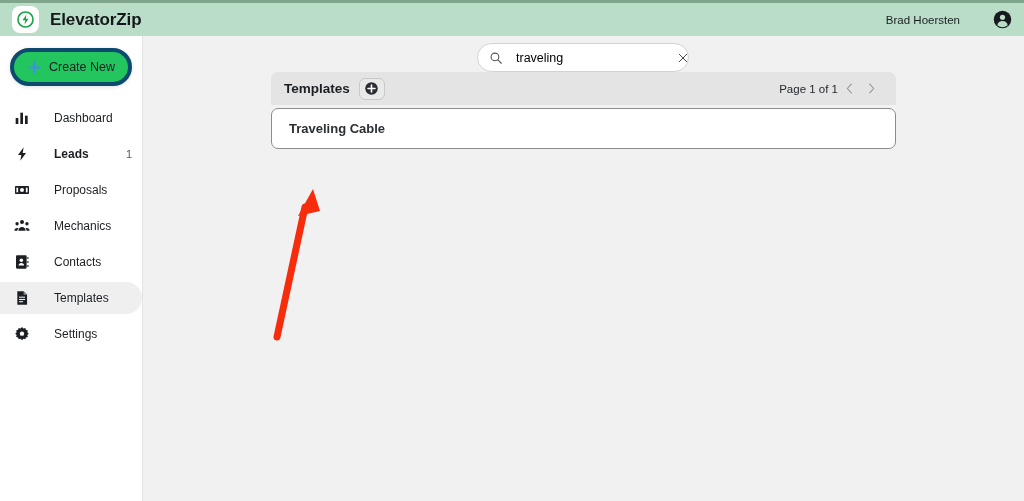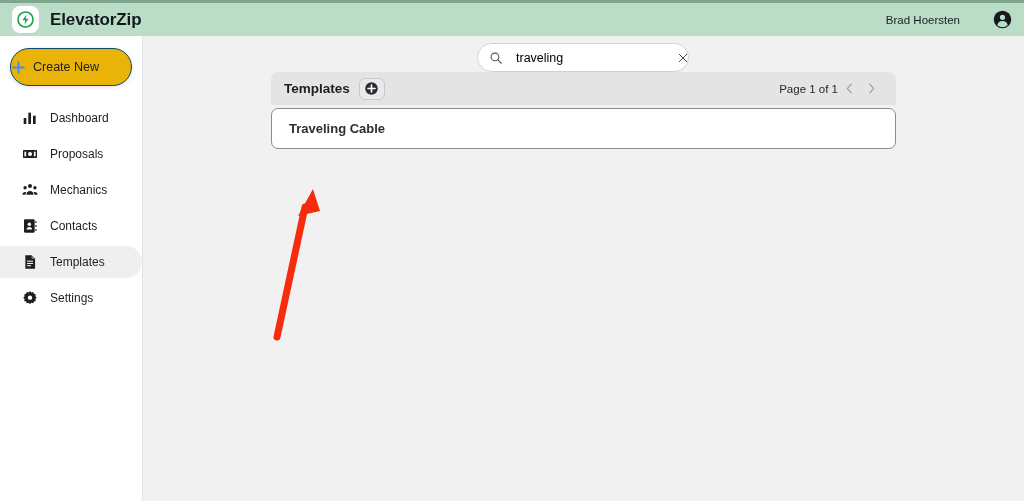--- a/index.html
+++ b/index.html
@@ -36,37 +36,37 @@
 
   
   .sidebar {
     position: absolute; left: 0; top: 36px; width: 143px; height: 465px;
     background: #ffffff;
     border-right: 1px solid #e3e3e3;
   }
   .create-new {
     margin: 12px auto 0 auto;
     width: 122px; height: 38px;
-    background: #eab308;
-    border: 1px solid #0c4a6e; border-radius: 20px;
+    background: #22c55e;
+    border: 4px solid #0c4a6e; border-radius: 20px;
     box-shadow: 0 1px 4px rgba(0,0,0,0.13);
-    display: flex; align-items: center; justify-content: flex-start;
+    display: flex; align-items: center; justify-content: center;
     cursor: pointer;
   }
   .plus-icon { width: 15px; height: 15px; display: block; margin-right: 7px; }
   .create-new-label { font-size: 12.5px; color: #1b1f24; }
 
   .nav { margin-top: 16px; }
   .nav-item {
     position: relative;
     height: 32px; margin-bottom: 4px;
     display: flex; align-items: center;
-    padding-left: 22px; padding-right: 10px;
+    padding-left: 14px; padding-right: 10px;
     cursor: pointer;
-    border-top-right-radius: 16px; border-bottom-right-radius: 16px;
+    border-top-right-radius: 16px; border-bottom-right-radius: 16px; gap: 12px;
   }
   .nav-item.active { background: #efefef; }
   .nav-ico { width: 16px; height: 16px; display: block; flex: none; }
   .nav-label { margin-left: 12px; font-size: 12px; color: #1b1f24; }
   .nav-item.bold .nav-label { font-weight: bold; }
   .nav-count { margin-left: auto; font-size: 11px; color: #55595e; }
 
   
   .content {
     position: absolute; left: 143px; top: 36px;
@@ -173,20 +173,29 @@
           <svg class="nav-ico" viewBox="0 0 24 24" aria-hidden="true">
             <rect x="2.5" y="12" width="4" height="9" fill="#1b1f24"></rect>
             <rect x="9.5" y="4" width="4" height="17" fill="#1b1f24"></rect>
             <rect x="16.5" y="8.5" width="4" height="12.5" fill="#1b1f24"></rect>
           </svg>
         </span>
         <span class="nav-label">Dashboard</span>
         <span class="nav-count"></span>
       </div>
 
+      <div class="nav-item bold">
+        <span>
+          <svg class="nav-ico" viewBox="0 0 24 24" aria-hidden="true">
+            <path d="M14.5 2 L6 13.5 h5 L9.5 22 L18 10.5 h-5 Z" fill="#1b1f24"></path>
+          </svg>
+        </span>
+        <span class="nav-label">Leads</span>
+        <span class="nav-count">1</span>
+      </div>
 
       <div class="nav-item">
         <span>
           <svg class="nav-ico" viewBox="0 0 24 24" aria-hidden="true">
             <rect x="1.5" y="6" width="21" height="12" rx="1" fill="#1b1f24"></rect>
             <circle cx="12" cy="12" r="3" fill="#ffffff"></circle>
             <rect x="3.6" y="8.5" width="2.6" height="7" fill="#ffffff"></rect>
             <rect x="17.8" y="8.5" width="2.6" height="7" fill="#ffffff"></rect>
           </svg>
         </span>

